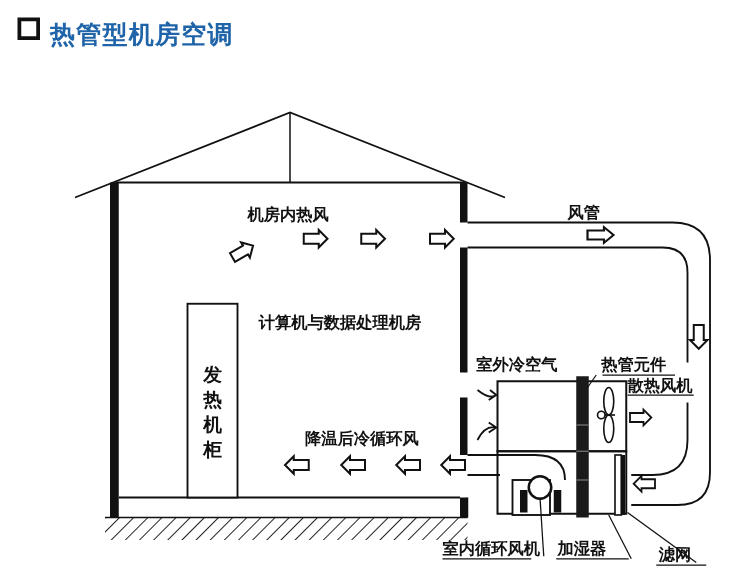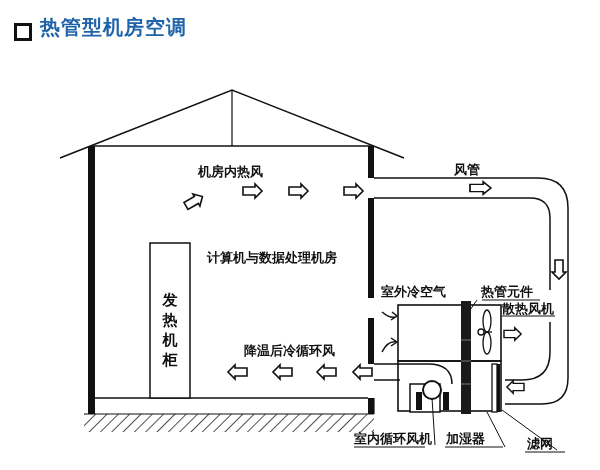--- a/index.html
+++ b/index.html
@@ -1,17 +1,17 @@
 <!DOCTYPE html>
 <html><head>
 <meta charset="utf-8">
 <style>
   html, body { margin: 0; padding: 0; background: #ffffff; }
   body { width: 600px; height: 470px; position: relative; overflow: hidden; font-family: "DejaVu Sans", sans-serif; }
-  .header { position: absolute; left: 14px; top: 14px; display: flex; align-items: flex-end; gap: 8px; }
+  .header { position: absolute; left: 14px; top: 14px; display: flex; align-items: flex-start; gap: 8px; }
   .header .box { width: 12px; height: 12px; border: 3px solid #111; box-sizing: content-box; }
   .header .title { font-size: 20px; font-weight: bold; color: #1f63a8; letter-spacing: 1px; }
   svg { position: absolute; left: 0; top: 0; }
   .lbl { font-family: "DejaVu Serif", serif; font-size: 13px; fill: #111; font-weight: bold; }
   .lbl-v { font-family: "DejaVu Serif", serif; font-size: 15px; fill: #111; font-weight: bold; }
 </style>
 </head>
 <body>
 
 <div class="header">

